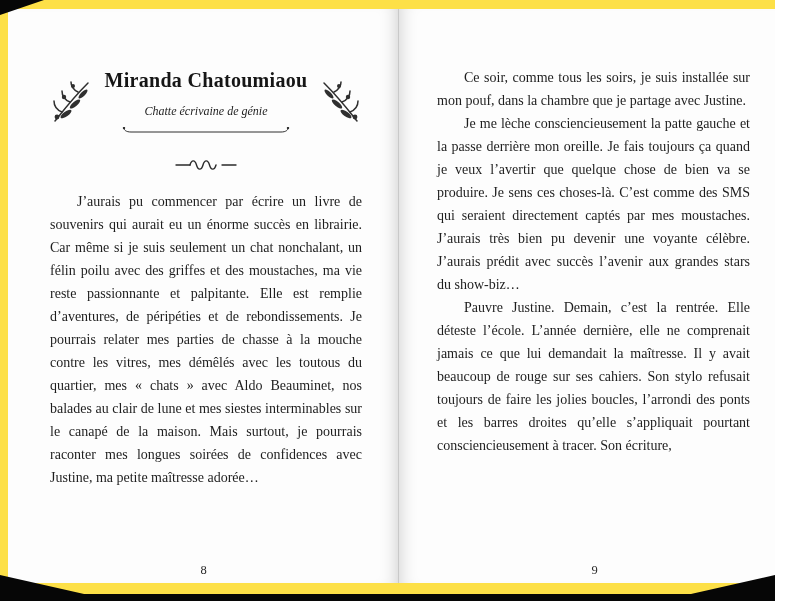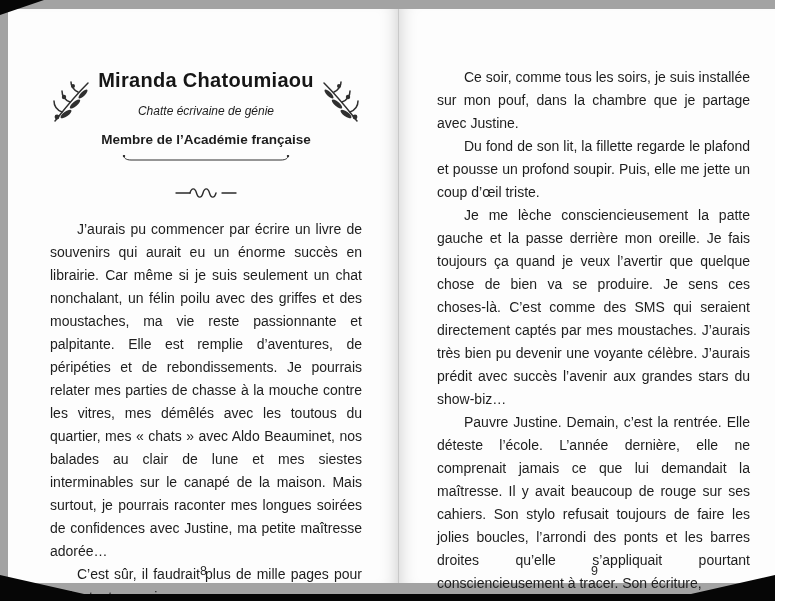--- a/index.html
+++ b/index.html
@@ -1,22 +1,22 @@
 <!DOCTYPE html>
 <html><head>
 <meta charset="utf-8">
 <style>
   html, body { margin: 0; padding: 0; }
   .screen {
     position: relative;
     width: 775px;
     height: 601px;
-    background: #a3a3a3;
+    background: #fde047;
     overflow: hidden;
-    font-family: Liberation Sans, sans-serif;
+    font-family: Liberation Serif, serif;
   }
   
   .corner-tl {
     position: absolute; top: 0; left: 0;
     width: 0; height: 0;
     border-top: 15px solid #060606;
     border-right: 44px solid transparent;
     z-index: 5;
   }
   .corner-bl {
@@ -131,21 +131,20 @@
               <circle cx="7" cy="40" r="2.4"></circle>
               <circle cx="14" cy="20" r="2.2"></circle>
               <circle cx="23" cy="9" r="2"></circle>
             </g>
           </svg>
         </span>
 
         <div class="header-center">
           <h1 class="chapter-title">Miranda Chatoumiaou</h1>
           <div class="chapter-subtitle">Chatte écrivaine de génie</div>
-          <div class="chapter-affiliation">Membre de l’Académie française</div>
           <span class="flourish">
             <svg width="170" height="10" viewBox="0 0 170 10" aria-hidden="true">
               <g stroke="#2f2f2f" fill="none" stroke-width="1">
                 <path d="M10 5 H160"></path>
                 <path d="M10 5 C 5 5, 3 3, 3 1"></path>
                 <path d="M160 5 C 165 5, 167 3, 167 1"></path>
               </g>
               <g fill="#2f2f2f">
                 <circle cx="3" cy="1" r="1.2"></circle>
                 <circle cx="167" cy="1" r="1.2"></circle>
@@ -178,28 +177,26 @@
         <svg width="64" height="16" viewBox="0 0 64 16" aria-hidden="true">
           <g stroke="#2a2a2a" fill="none" stroke-width="1.4" stroke-linecap="round">
             <path d="M2 8 H16"></path>
             <path d="M48 8 H62"></path>
             <path d="M16 8 c 1.5 -5.5 5 -5.5 6.5 0 c 1.5 5.5 5 5.5 6.5 0 c 1.5 -5.5 5 -5.5 6.5 0 c 1.5 5.5 5 5.5 6.5 0"></path>
           </g>
         </svg>
       </div>
 
       <p class="body-par">J’aurais pu commencer par écrire un livre de souvenirs qui aurait eu un énorme succès en librairie. Car même si je suis seulement un chat nonchalant, un félin poilu avec des griffes et des moustaches, ma vie reste passionnante et palpitante. Elle est remplie d’aventures, de péripéties et de rebondissements. Je pourrais relater mes parties de chasse à la mouche contre les vitres, mes démêlés avec les toutous du quartier, mes «&nbsp;chats&nbsp;» avec Aldo Beauminet, nos balades au clair de lune et mes siestes interminables sur le canapé de la maison. Mais surtout, je pourrais raconter mes longues soirées de confidences avec Justine, ma petite maîtresse adorée…</p>
-      <p class="body-par">C’est sûr, il faudrait plus de mille pages pour écrire toute ma vie.</p>
 
       <div class="page-number">8</div>
     </section>
 
     <section class="page page-right">
       <p class="body-par">Ce soir, comme tous les soirs, je suis installée sur mon pouf, dans la chambre que je partage avec Justine.</p>
-      <p class="body-par">Du fond de son lit, la fillette regarde le plafond et pousse un profond soupir. Puis, elle me jette un coup d’œil triste.</p>
       <p class="body-par">Je me lèche consciencieusement la patte gauche et la passe derrière mon oreille. Je fais toujours ça quand je veux l’avertir que quelque chose de bien va se produire. Je sens ces choses-là. C’est comme des SMS qui seraient directement captés par mes moustaches. J’aurais très bien pu devenir une voyante célèbre. J’aurais prédit avec succès l’avenir aux grandes stars du show-biz…</p>
       <p class="body-par">Pauvre Justine. Demain, c’est la rentrée. Elle déteste l’école. L’année dernière, elle ne comprenait jamais ce que lui demandait la maîtresse. Il y avait beaucoup de rouge sur ses cahiers. Son stylo refusait toujours de faire les jolies boucles, l’arrondi des ponts et les barres droites qu’elle s’appliquait pourtant consciencieusement à tracer. Son écriture,</p>
 
       <div class="page-number">9</div>
     </section>
 
     <div class="gutter-line"></div>
   </div>
 
   <div class="corner-tl"></div>

